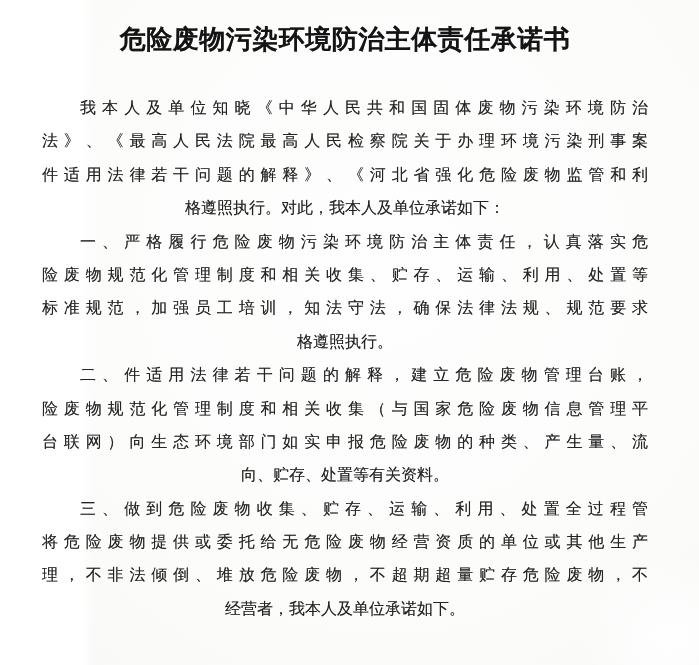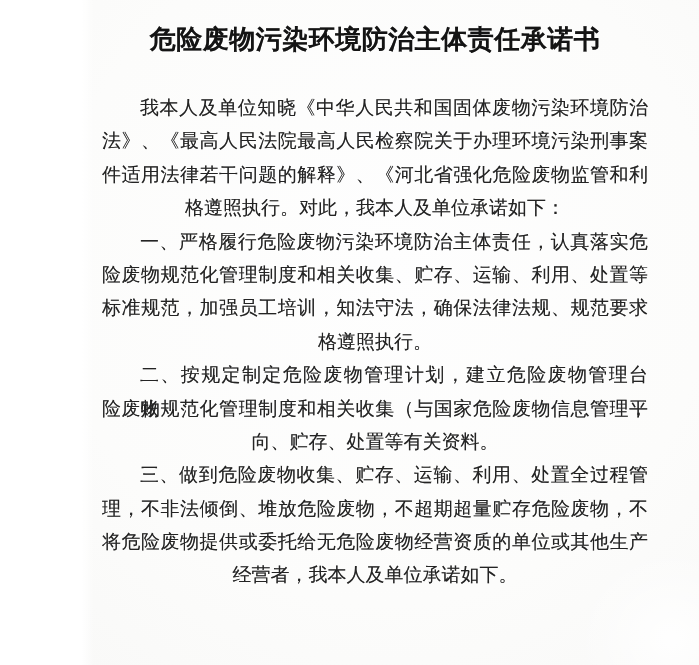--- a/index.html
+++ b/index.html
@@ -12,39 +12,39 @@
     width: 699px;
     height: 665px;
     overflow: hidden;
     font-family: "Liberation Serif", "DejaVu Serif", serif;
     background:
       linear-gradient(90deg, #ffffff 0px, #ffffff 82px, rgba(255,255,255,0) 94px),
       radial-gradient(ellipse at 96% 96%, rgba(255,255,255,0.9) 0%, rgba(255,255,255,0) 10%),
       radial-gradient(ellipse at 55% 40%, #fefefe 0%, #fcfcfb 60%, #f8f8f7 100%);
   }
   .content {
-    padding: 20px 51px 0 102px; 
+    padding: 20px 51px 0 42px; 
   }
   .doc-title {
     font-size: 26px;
     line-height: 40px;
     font-weight: 700;
     text-align: center;
     letter-spacing: 0.5px;
     color: #141414;
     text-shadow: 0 0 0.6px rgba(0,0,0,0.55);
   }
   .doc-body {
     margin-top: 31px;
   }
   .paragraph {
     margin: 0;
   }
   .line {
-    font-size: 19px;
+    font-size: 16px;
     height: 33.4px;
     line-height: 33.4px;
     color: #242424;
     text-shadow: 0 0 0.6px rgba(25,25,25,0.45);
   }
   .line.fill {
     text-align: justify;
     text-align-last: justify;
   }
   .line.last {
@@ -68,25 +68,26 @@
           <div class="line fill">件适用法律若干问题的解释》、《河北省强化危险废物监管和利</div>
           <div class="line last">格遵照执行。对此，我本人及单位承诺如下：</div>
         </div>
         <div class="paragraph">
           <div class="line indent fill">一、严格履行危险废物污染环境防治主体责任，认真落实危</div>
           <div class="line fill">险废物规范化管理制度和相关收集、贮存、运输、利用、处置等</div>
           <div class="line fill">标准规范，加强员工培训，知法守法，确保法律法规、规范要求</div>
           <div class="line last">格遵照执行。</div>
         </div>
         <div class="paragraph">
-          <div class="line indent fill">二、按规定制定危险废物管理计划，建立危险废物管理台账，</div>
+          <div class="line indent fill">二、件适用法律若干问题的解释，建立危险废物管理台账，</div>
           <div class="line fill">险废物规范化管理制度和相关收集（与国家危险废物信息管理平</div>
+          <div class="line fill">台联网）向生态环境部门如实申报危险废物的种类、产生量、流</div>
           <div class="line last">向、贮存、处置等有关资料。</div>
         </div>
         <div class="paragraph">
           <div class="line indent fill">三、做到危险废物收集、贮存、运输、利用、处置全过程管</div>
+          <div class="line fill">将危险废物提供或委托给无危险废物经营资质的单位或其他生产</div>
           <div class="line fill">理，不非法倾倒、堆放危险废物，不超期超量贮存危险废物，不</div>
-          <div class="line fill">将危险废物提供或委托给无危险废物经营资质的单位或其他生产</div>
           <div class="line last">经营者，我本人及单位承诺如下。</div>
         </div>
       </div>
   </div>
 </div>
 
 </body></html>

